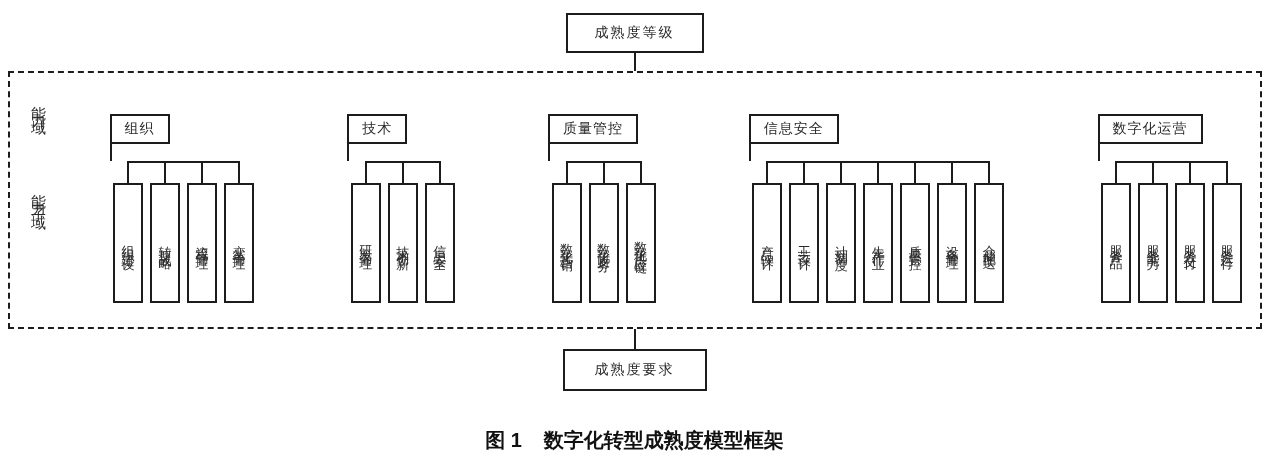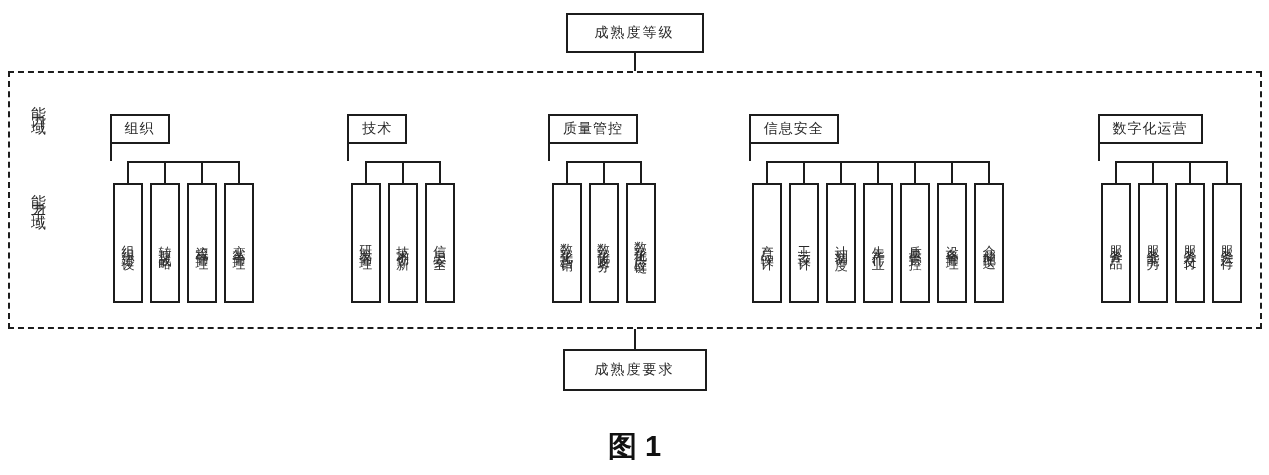--- a/index.html
+++ b/index.html
@@ -71,21 +71,21 @@
     display:flex;align-items:center;justify-content:center;
     writing-mode:vertical-rl;text-orientation:upright;
     font-size:13px;letter-spacing:4px;line-height:1;white-space:nowrap;
   }
 
   
   .caption{
     margin-top:36px;
     display:flex;justify-content:center;align-items:baseline;gap:22px;
     font-family:"Liberation Sans","DejaVu Sans",sans-serif;
-    font-weight:bold;font-size:29px;color:#111;
+    font-weight:bold;font-size:20px;color:#111;
   }
 </style>
 </head>
 <body>
 
 <div class="page">
   <div class="stack">
 
     <div class="node-box top">成熟度等级</div>
 
@@ -212,14 +212,15 @@
         </div>
     </div>
 
     <div class="vstem b"></div>
 
     <div class="node-box bottom">成熟度要求</div>
   </div>
 
   <div class="caption">
     <span>图 1</span>
+    <span>数字化转型成熟度模型框架</span>
   </div>
 </div>
 
 </body></html>

